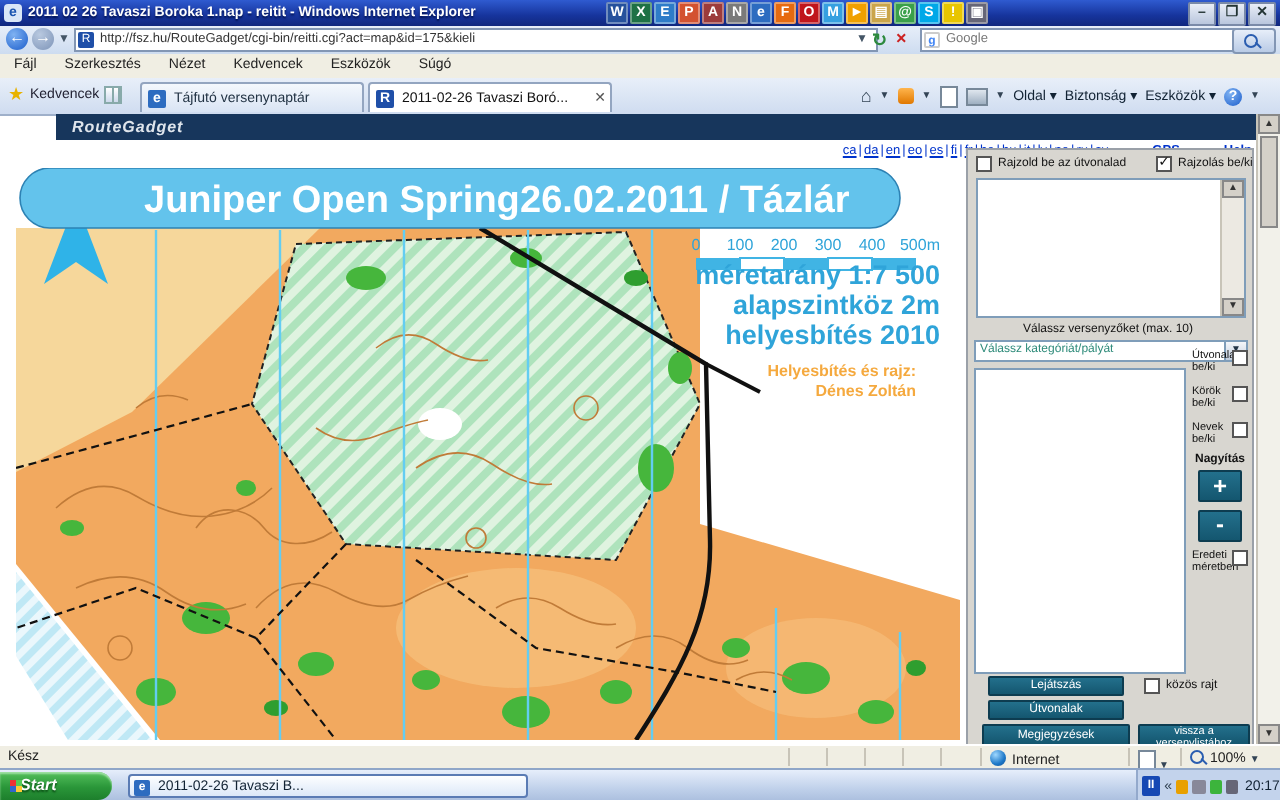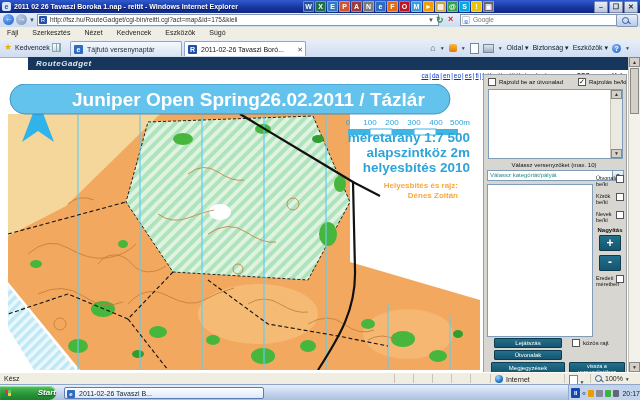--- a/index.html
+++ b/index.html
@@ -119,21 +119,21 @@
     font-size:7px;color:#222;}
   .sb-cell{position:absolute;top:1px;height:9px;border-left:1px solid #c8c4b8;}
   .globe{width:8px;height:8px;border-radius:50%;background:radial-gradient(circle at 35% 30%,#9fd8ff,#1d78c8 60%,#0f4f94);display:inline-block;vertical-align:-1px;margin-right:3px;}
   .zoom-mag{position:relative;display:inline-block;width:5px;height:5px;border:1.3px solid #2a5db0;border-radius:50%;margin-right:3px;vertical-align:-1px;}
   .zoom-mag::after{content:"";position:absolute;left:3.5px;top:3.5px;width:3.5px;height:1.3px;background:#2a5db0;transform:rotate(45deg);}
   
   .taskbar{left:0;top:384px;width:640px;height:16px;
     background:linear-gradient(#e6eefb,#bfd0ea 60%,#a9bddd);border-top:1px solid #8fa6c8;}
   .start-btn{position:absolute;left:0;top:1px;width:56px;height:14px;border-radius:0 8px 8px 0;
     background:linear-gradient(#53c05c,#2a9639 55%,#1d7f2c);box-shadow:inset 0 1px 1px #9fe0a4;
-    color:#fff;font-weight:bold;font-style:italic;font-size:8px;line-height:14px;text-align:right;
+    color:#fff;font-weight:bold;font-style:italic;font-size:8px;line-height:14px;text-align:left;
     text-shadow:0 1px 1px #0a4d14;}
   .start-flag{position:absolute;left:5px;top:4px;width:6px;height:6px;display:grid;
     grid-template-columns:3px 3px;grid-template-rows:3px 3px;}
   .start-flag i{display:block;}
   .task-btn{position:absolute;left:64px;top:2px;width:200px;height:12px;border:1px solid #5a7bb4;
     border-radius:2px;background:linear-gradient(#fdfeff,#dce8f8);font-size:7px;line-height:11px;
     color:#123;box-sizing:border-box;padding-left:14px;white-space:nowrap;overflow:hidden;}
   .task-ico{position:absolute;left:2px;top:1.5px;width:8px;height:8px;border-radius:1px;background:#2d6cc0;
     color:#fff;font-size:6px;line-height:8px;text-align:center;font-weight:bold;}
   .tray{position:absolute;right:0;top:0;height:16px;width:72px;background:#c3d3ec;

